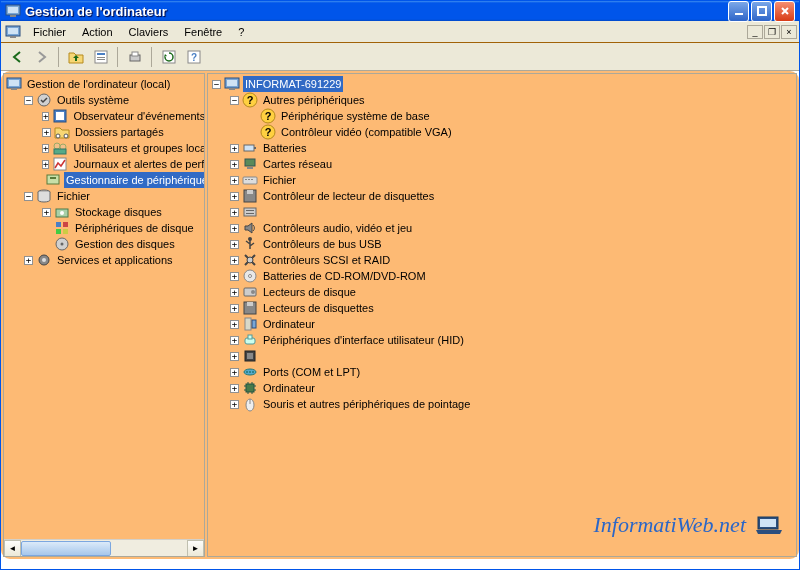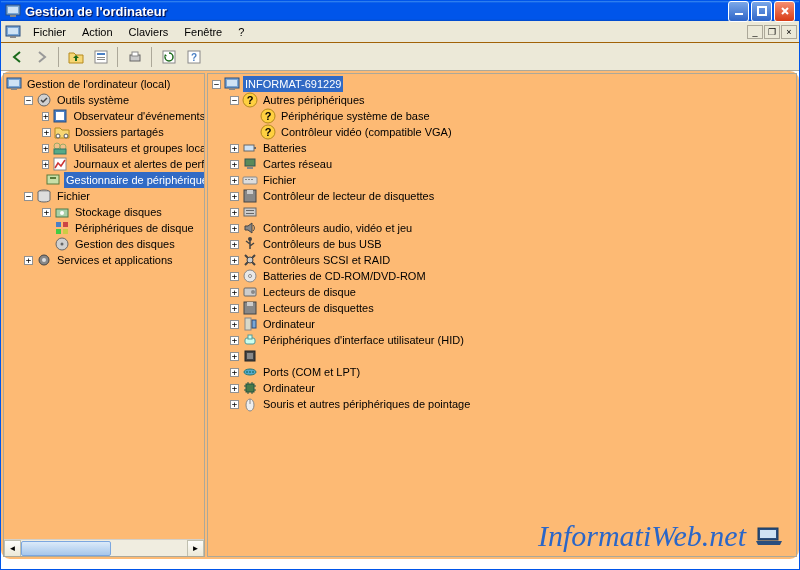--- a/index.html
+++ b/index.html
@@ -78,23 +78,23 @@
   .node-label.selected { background:#316ac5;color:#fff;}
   .children { padding-left:18px;}
   .right-pane .tree { padding-left:4px;}
   
   .hscroll { height:17px; background:#ece9d8; display:flex; border-top:1px solid #d4d0c8;}
   .hscroll .arrow { width:17px;height:17px;background:linear-gradient(#fdfdfb,#ece9d8);border:1px solid #c0c0b0;display:flex;align-items:center;justify-content:center;font-size:8px;}
   .hscroll .track { flex:1; background:#f0ede0; display:flex;}
   .hscroll .thumb { width:90px;height:15px;margin:1px 0;background:linear-gradient(#dbeaf9,#a6c7ec);border:1px solid #7ba7e0;border-radius:2px;}
   
   .watermark {
-    position:absolute; right:12px; bottom:3px;
+    position:absolute; right:12px; bottom:18px;
     font-family: "Comic Sans MS", cursive;
-    font-size:30px; font-style:italic; color:#2a66c8;
+    font-size:22px; font-style:italic; color:#2a66c8;
     display:flex;align-items:center;gap:8px;
     pointer-events:none;
   }
   .watermark .ln { color:#2a66c8;}
   .watermark svg { width:30px;height:24px;}
   
   .svg16{width:16px;height:16px;}
 </style>
 </head>
 <body>

